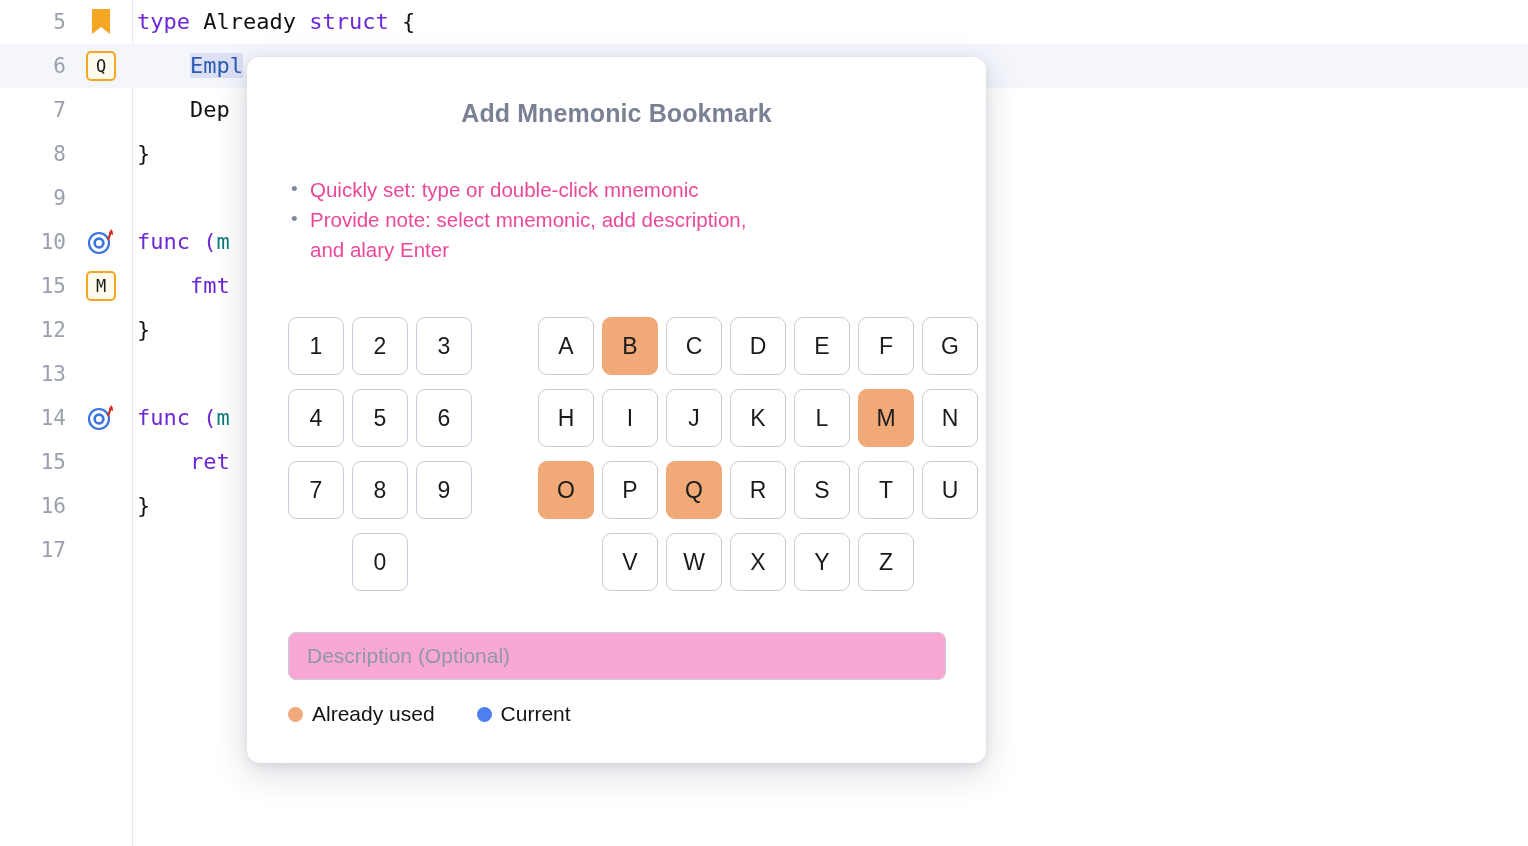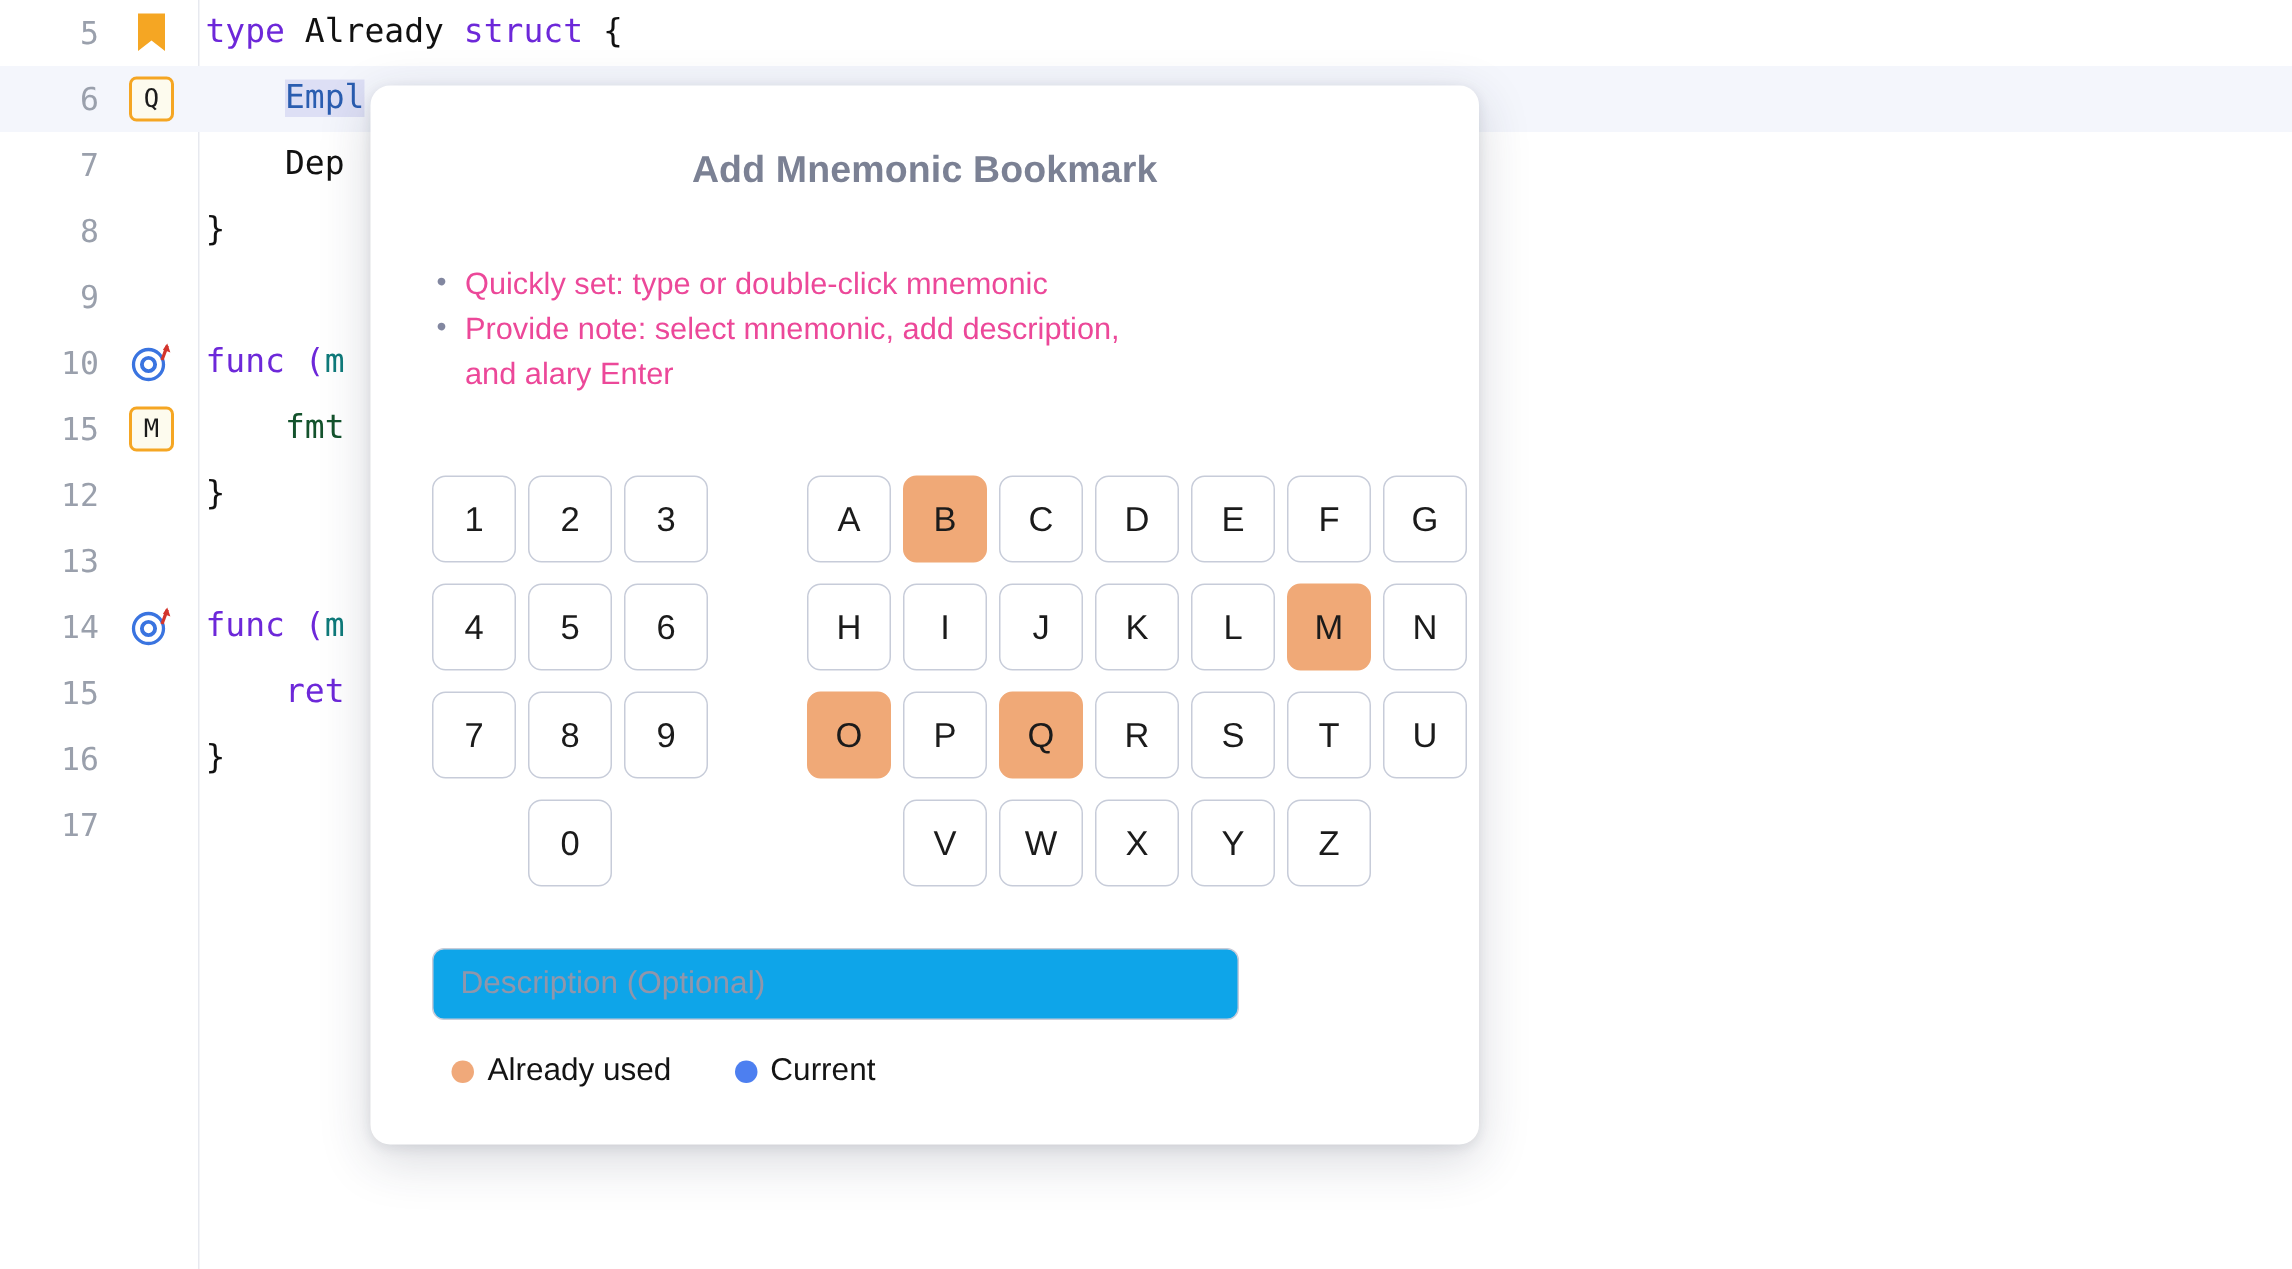--- a/index.html
+++ b/index.html
@@ -53,21 +53,21 @@
     flex: 1 1 auto;
     padding-left: 7px;
     font-family: "DejaVu Sans Mono", monospace;
     font-size: 22px;
     line-height: 1;
     white-space: pre;
     color: #111111;
   }
   .kw   { color: #6d28d9; }
   .plain{ color: #111111; }
-  .fn   { color: #14532d; }
+  .fn   { color: #6d28d9; }
   .str  { color: #087d2f; }
   .fmt  { color: #1750eb; }
   .recv { color: #0f7a7a; }
   .typ  { color: #2a5db0; }
   .sel  { background: #dddff5; }
 
   
   .mn-badge {
     width: 30px; height: 30px;
     border: 2px solid #f5a623;
@@ -142,36 +142,36 @@
     background: transparent;
   }
   .num-group { display: flex; }
   .gap { width: 58px; flex: 0 0 58px; }
   .alpha-group { display: flex; }
 
   
   #desc {
     position: absolute;
     left: 41px; top: 575px;
-    width: 538px; height: 48px;
+    width: 658px; height: 48px;
     border: 1.6px solid #c7ccd9;
     border-radius: 8px;
-    background: #0ea5e9;
+    background: #f9a8d4;
     font-family: "Liberation Sans", sans-serif;
     font-size: 21px;
     color: #2b2b2b;
     padding: 0 18px;
     outline: none;
   }
   #desc::placeholder { color: #9096ab; }
 
   
   #legend {
     position: absolute;
-    left: 54px; top: 645px;
+    left: 41px; top: 645px;
     display: flex;
     align-items: center;
     font-size: 21px;
     color: #141414;
   }
   .legend-item { display: flex; align-items: center; margin-right: 42px; }
   .dot {
     width: 15px; height: 15px; border-radius: 50%;
     margin-right: 9px;
     display: inline-block;

